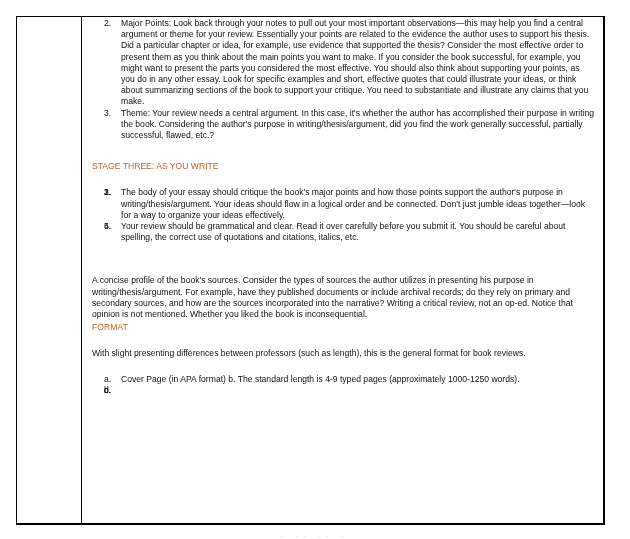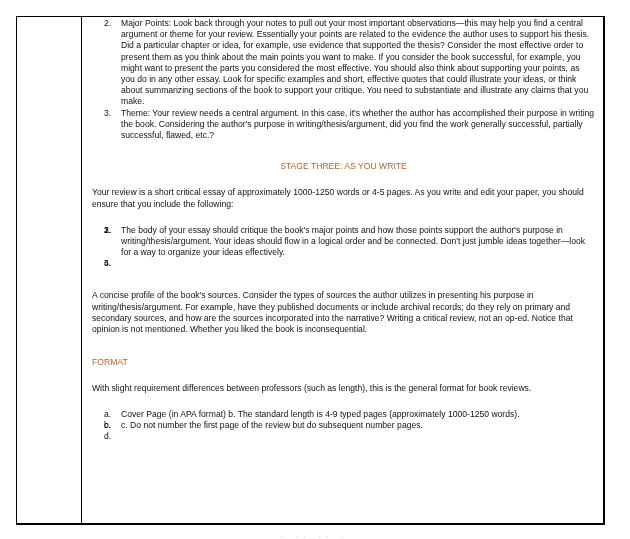--- a/index.html
+++ b/index.html
@@ -41,38 +41,37 @@
       <li>
         <span class="marker">2.</span>
         <span>Major Points: Look back through your notes to pull out your most important observations—this may help you find a central argument or theme for your review. Essentially your points are related to the evidence the author uses to support his thesis. Did a particular chapter or idea, for example, use evidence that supported the thesis? Consider the most effective order to present them as you think about the main points you want to make. If you consider the book successful, for example, you might want to present the parts you considered the most effective. You should also think about supporting your points, as you do in any other essay. Look for specific examples and short, effective quotes that could illustrate your ideas, or think about summarizing sections of the book to support your critique. You need to substantiate and illustrate any claims that you make.</span>
       </li>
       <li>
         <span class="marker">3.</span>
         <span>Theme: Your review needs a central argument. In this case, it's whether the author has accomplished their purpose in writing the book. Considering the author's purpose in writing/thesis/argument, did you find the work generally successful, partially successful, flawed, etc.?</span>
       </li>
     </ol>
 
-    <p class="heading" style="margin-top: 20px; color: rgb(192, 98, 42); text-align: center;">STAGE THREE: AS YOU WRITE</p>
-    <p class="para" style="margin-top:15px;">Your review is a short critical essay of approximately 1000-1250 words or 4-5 pages. As you write and edit your paper, you should ensure that you include the following:</p>
+    <p class="heading" style="margin-top: 20px; color: rgb(192, 98, 42);">STAGE THREE: AS YOU WRITE</p>
 
     <ol class="num" style="margin-top:15px;">
       <li><span class="marker">1.</span></li>
       <li><span class="marker">2.</span></li>
       <li><span class="marker">3.</span><span> The body of your essay should critique the book's major points and how those points support the author's purpose in writing/thesis/argument. Your ideas should flow in a logical order and be connected. Don't just jumble ideas together—look for a way to organize your ideas effectively.</span></li>
       <li><span class="marker">4.</span></li>
-      <li><span class="marker">5.</span></li>
+      <li><span class="marker">5.</span><span>Your review should be grammatical and clear. Read it over carefully before you submit it. You should be careful about spelling, the correct use of quotations and citations, italics, etc.</span></li>
     </ol>
 
     <p class="para" style="margin-top:32px;">A concise profile of the book's sources. Consider the types of sources the author utilizes in presenting his purpose in writing/thesis/argument. For example, have they published documents or include archival records; do they rely on primary and secondary sources, and how are the sources incorporated into the narrative? Writing a critical review, not an op-ed. Notice that opinion is not mentioned. Whether you liked the book is inconsequential.</p>
 
-    <p class="heading" style="margin-top: 22px; color: rgb(192, 98, 42);">FORMAT</p>
-    <p class="para" style="margin-top:15px;">With slight requirement differences between professors (such as length), this is the general format for book reviews.</p>
+    <p class="heading" style="margin-top: 2px; color: rgb(192, 98, 42);">FORMAT</p>
+    <p class="para" style="margin-top:15px;">With slight presenting differences between professors (such as length), this is the general format for book reviews.</p>
 
     <ol class="alpha" style="margin-top:14px;">
       <li><span class="marker">a.</span><span>Cover Page (in APA format) b. The standard length is 4-9 typed pages (approximately 1000-1250 words).</span></li>
       <li><span class="marker">b.</span></li>
-      <li><span class="marker">c.</span><span>c. Do not number the first page of the review but do subsequent number pages.</span></li>
+      <li><span class="marker">c.</span></li>
       <li><span class="marker">d.</span></li>
     </ol>
   </div>
 </div>
 
 <div class="footer">- -- -- -</div>
 
 </body></html>

